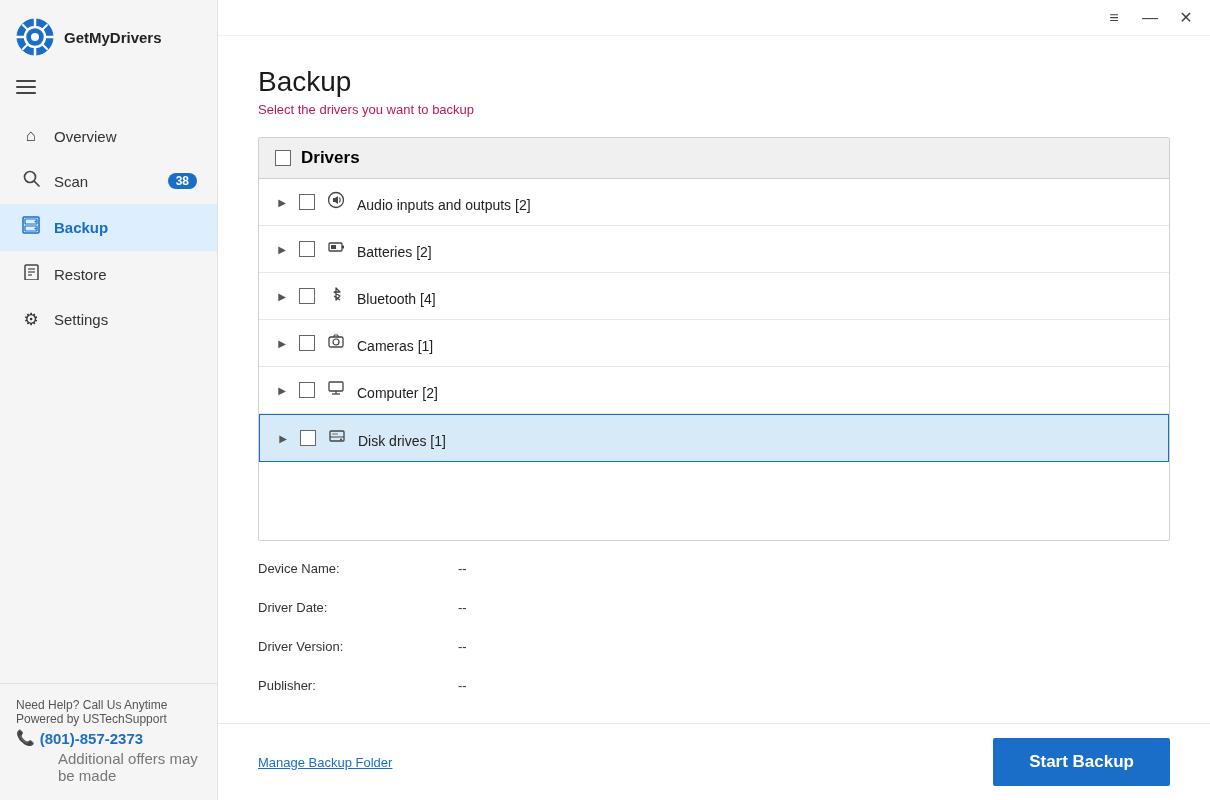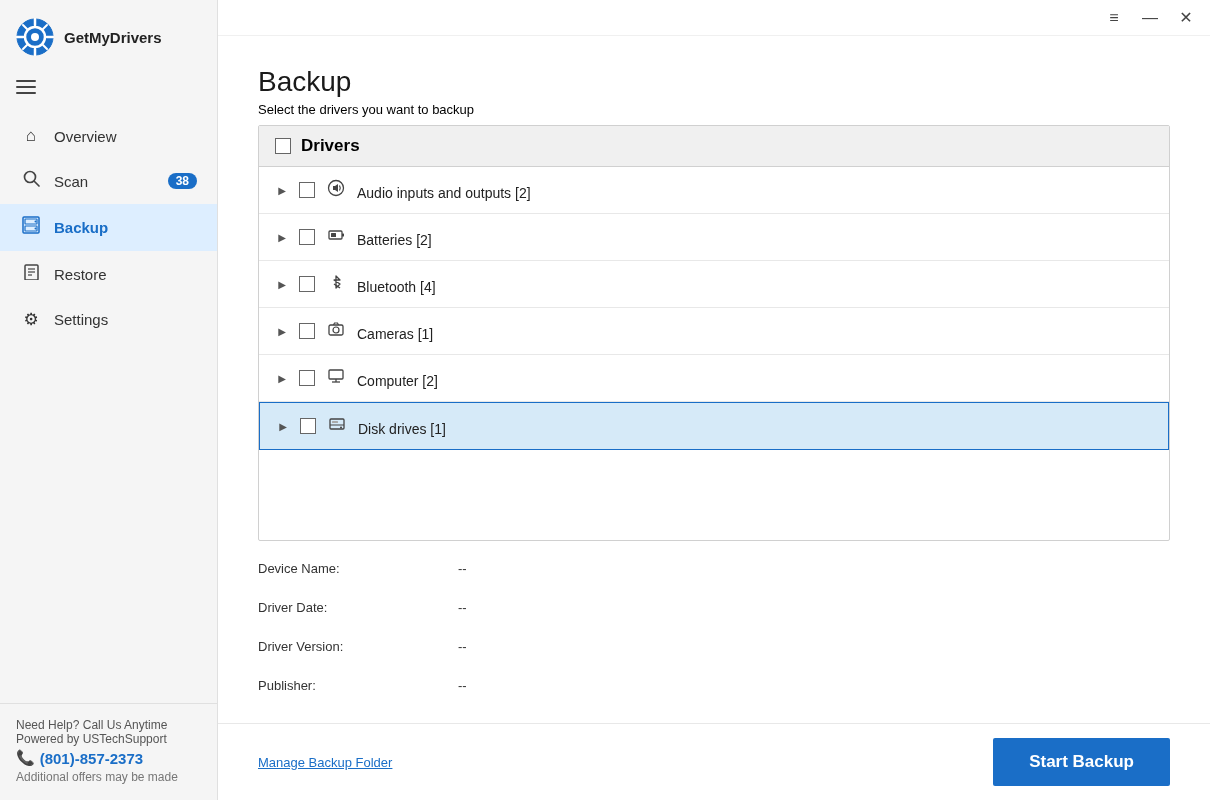--- a/index.html
+++ b/index.html
@@ -91,22 +91,23 @@
       color: #1a6ec7;
       font-size: 15px;
       font-weight: 700;
       display: flex;
       align-items: center;
       gap: 5px;
       margin-top: 3px;
       margin-bottom: 3px;
     }
     .sidebar-footer .additional {
-      font-size: 12px;
+      font-size: 15px;
       color: #777;
+      margin-left: 42px;
     }
 
     
     .main {
       flex: 1;
       background: #ffffff;
       display: flex;
       flex-direction: column;
       height: 800px;
       position: relative;
@@ -140,22 +141,22 @@
       overflow: hidden;
     }
     .page-title {
       font-size: 28px;
       font-weight: 400;
       color: #1a1a1a;
       margin-bottom: 4px;
     }
     .page-subtitle {
       font-size: 13px;
-      color: #000000;
-      margin-bottom: 8px;
+      color: #be185d;
+      margin-bottom: 20px;
     }
 
     
     .drivers-table {
       border: 1px solid #d0d0d0;
       border-radius: 2px;
       overflow: hidden;
       flex: 1;
       display: flex;
       flex-direction: column;

